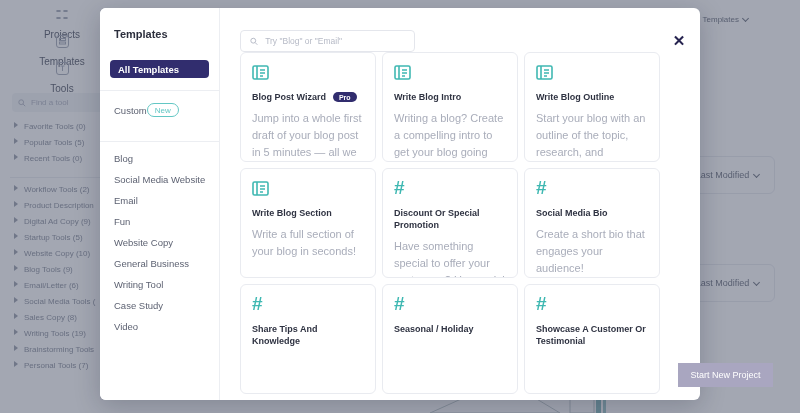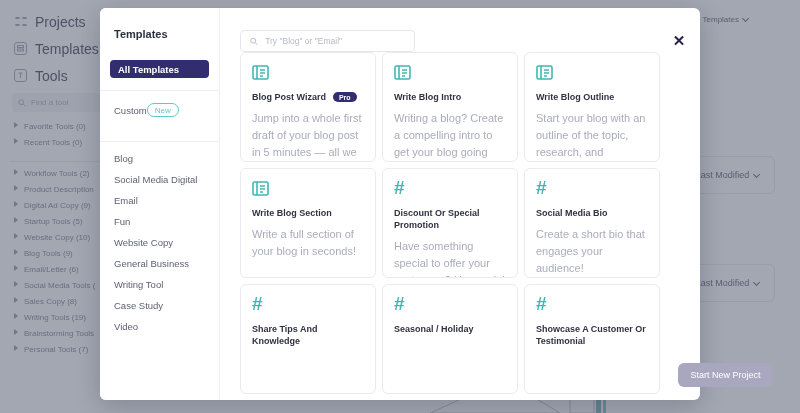--- a/index.html
+++ b/index.html
@@ -18,22 +18,23 @@
   }
 
   .bg-sidebar {
     width: 120px; height: 100%;
     background: #ffffff;
     padding: 8px 10px 0 10px;
     flex: 0 0 120px;
   }
   .nav-row {
     display: flex; align-items: center; gap: 8px;
-    height: 27px; font-size: 14px; color: #3f4455;
+    height: 27px; font-size: 10px; color: #3f4455;
     padding-left: 4px;
+    flex-direction: column;
   }
   .nav-ico {
     width: 13px; height: 13px; flex: 0 0 13px;
     border: 1px solid #9aa0b0; border-radius: 3px;
     display: flex; align-items: center; justify-content: center;
   }
   .nav-ico.grid { border: none; display: grid;
     grid-template-columns: 5px 5px; grid-template-rows: 5px 5px; gap: 2px; }
   .nav-ico.grid i { display: block; border: 1.2px solid #9aa0b0; border-radius: 1px; }
   .nav-ico svg { display: block; }
@@ -191,21 +192,21 @@
     color: #272450; font-size: 15px; font-weight: bold;
     display: flex; align-items: center; justify-content: center;
     cursor: pointer; line-height: 1;
   }
 
   
   .start-btn {
     position: absolute; right: 27px; top: 363px;
     width: 95px; height: 24px;
     background: #a9a6c0; color: #ffffff;
-    border: none; border-radius: 6px;
+    border: none; border-radius: 0;
     font-size: 9px; font-family: "Liberation Sans", sans-serif;
     display: flex; align-items: center; justify-content: center;
   }
 </style>
 </head>
 <body>
 
 <div id="app">
 
   <div class="bg-sidebar">
@@ -244,20 +245,24 @@
           <circle cx="4" cy="4" r="3" fill="none" stroke="#a7acbb" stroke-width="1.2"></circle>
           <path d="M6.3 6.3 L9 9" stroke="#a7acbb" stroke-width="1.2"></path>
         </svg>
       <span>Find a tool</span>
     </div>
 
     <div class="tree-group">
       <div class="tree-row">
           <span class="tri"></span>
           <span>Favorite Tools (0)</span>
+        </div>
+      <div class="tree-row">
+          <span class="tri"></span>
+          <span>Popular Tools (5)</span>
         </div>
       <div class="tree-row">
           <span class="tri"></span>
           <span>Recent Tools (0)</span>
         </div>
     </div>
 
     <div class="tree-sep"></div>
 
     <div class="tree-group">
@@ -357,21 +362,21 @@
 
     <div class="custom-row">
       <span>Custom</span>
       <span class="pill-new">New</span>
     </div>
 
     <div class="m-sep"></div>
 
     <div class="cat-list">
       <div class="cat-item">Blog</div>
-      <div class="cat-item">Social Media Digital</div>
+      <div class="cat-item">Social Media Website</div>
       <div class="cat-item">Email</div>
       <div class="cat-item">Fun</div>
       <div class="cat-item">Website Copy</div>
       <div class="cat-item">General Business</div>
       <div class="cat-item">Writing Tool</div>
       <div class="cat-item">Case Study</div>
       <div class="cat-item">Video</div>
     </div>
   </div>
 

